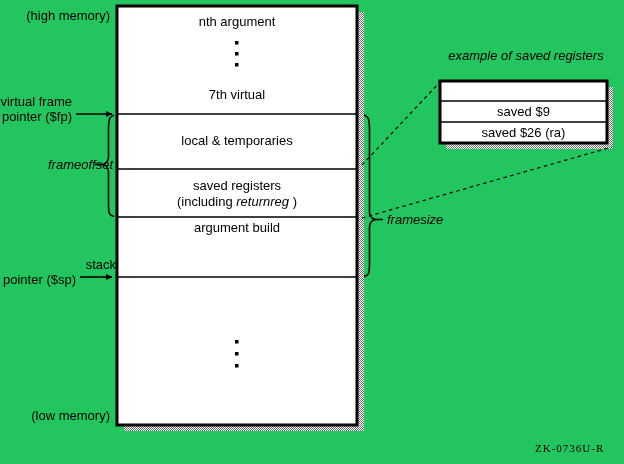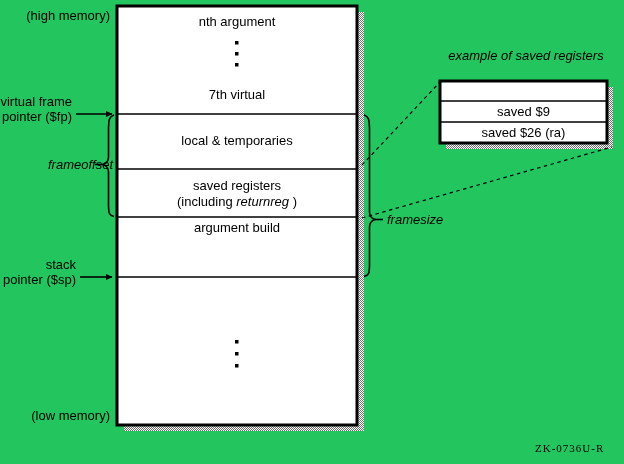--- a/index.html
+++ b/index.html
@@ -144,21 +144,21 @@
   <div class="cell-text" style="left:118px; top:133px;">local &amp; temporaries</div>
 
   <div class="cell-text" style="left:118px; top:178px;">saved registers</div>
   <div class="cell-text" style="left:118px; top:194px;"><span>(including </span><span class="ital">returnreg</span><span> )</span></div>
 
   <div class="cell-text" style="left:118px; top:220px;">argument build</div>
 
   <div class="lbl right" style="left:0; top:94px; width:72px;text-align:right;">virtual frame</div>
   <div class="lbl right" style="left:0; top:109px; width:72px;">pointer ($fp)</div>
 
-  <div class="lbl right" style="left:0; top:257px; width:76px;">stack</div>
+  <div class="lbl right" style="left:0; top:257px; width:76px;padding-left:40px;">stack</div>
   <div class="lbl right" style="left:0; top:272px; width:76px;">pointer ($sp)</div>
 
   <div class="lbl ital right" style="left:0; top:157px; width:93px;margin-left:20px;">frameoffset</div>
   <div class="lbl ital" style="left:387px; top:212px;">framesize</div>
 
   <div class="lbl ital center" style="left:440px; top:48px; width:172px;">example of saved registers</div>
 
   <div class="detail-text" style="left:440px; top:104px;">saved $9</div>
   <div class="detail-text" style="left:440px; top:125px;">saved $26 (ra)</div>
 

